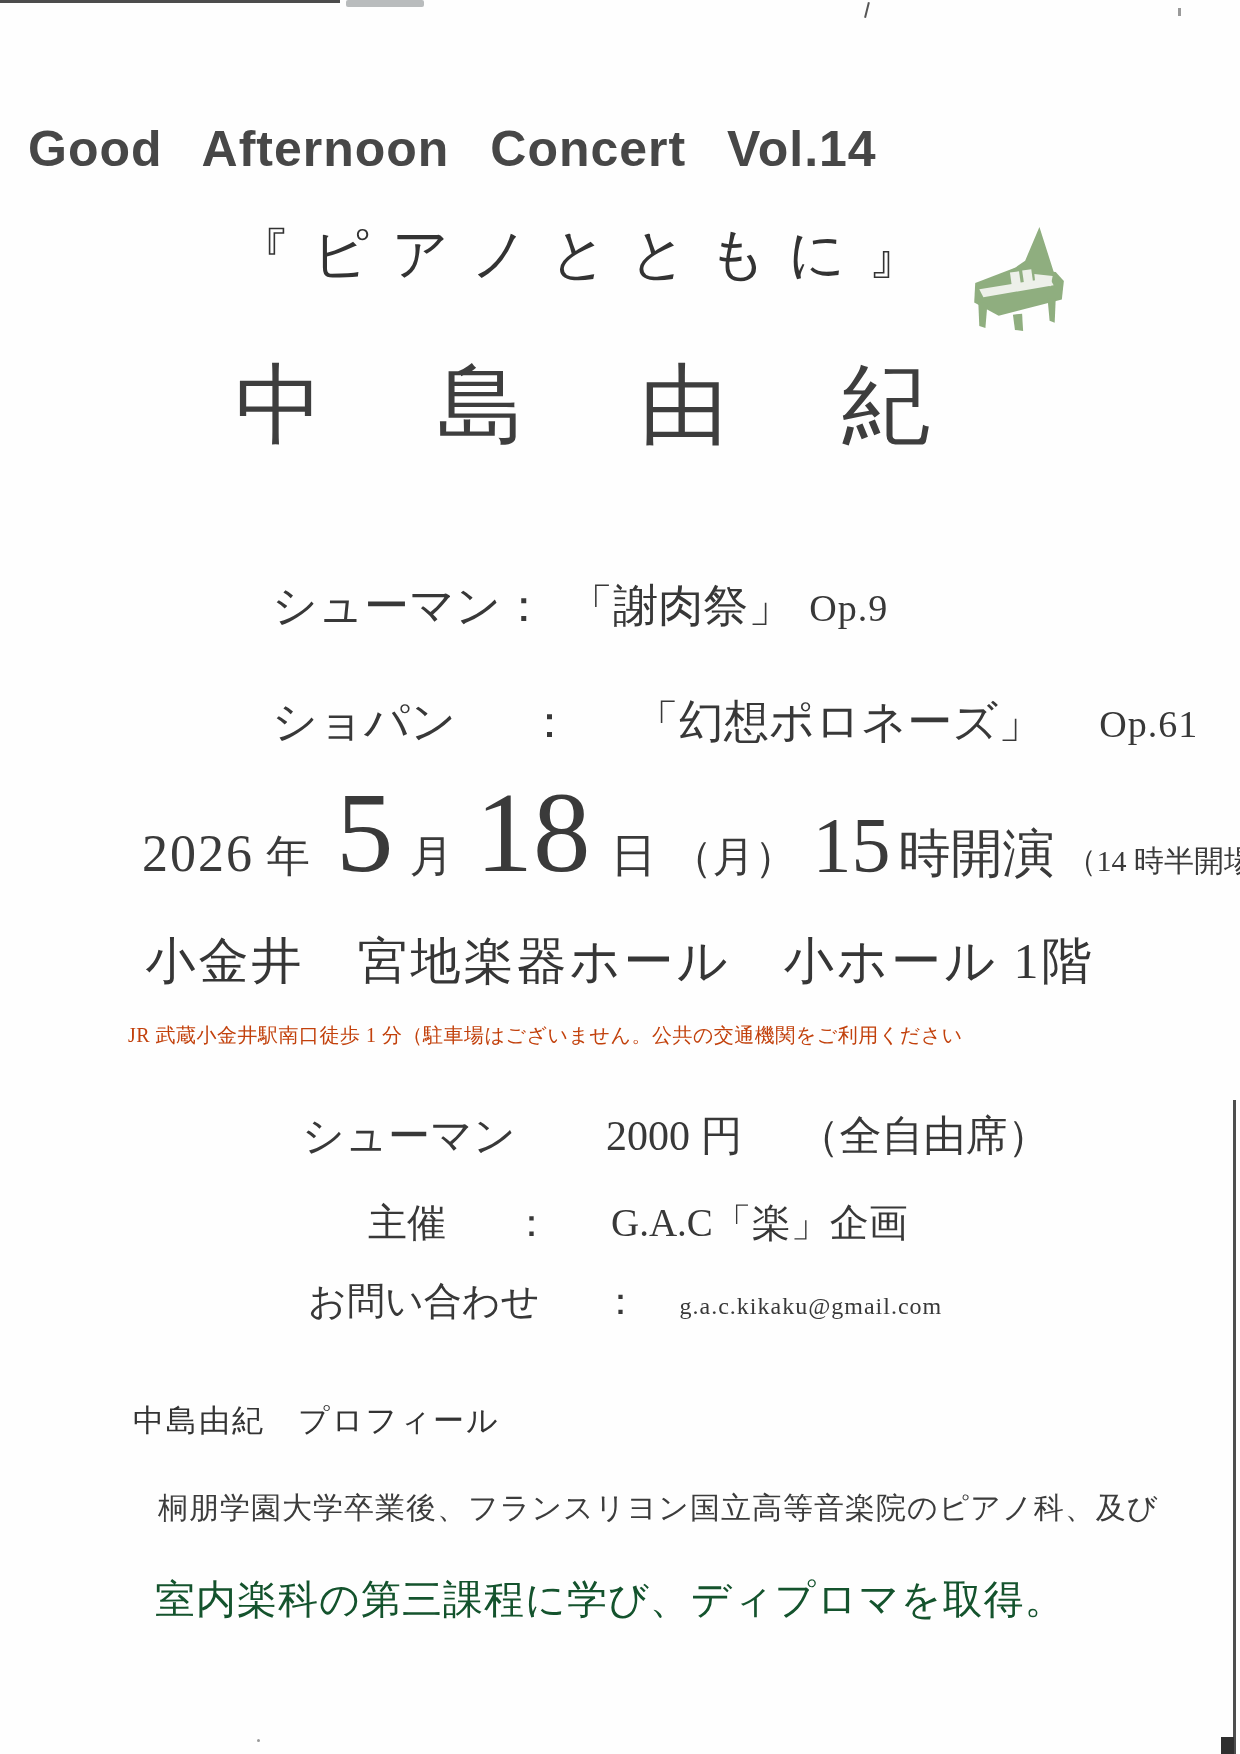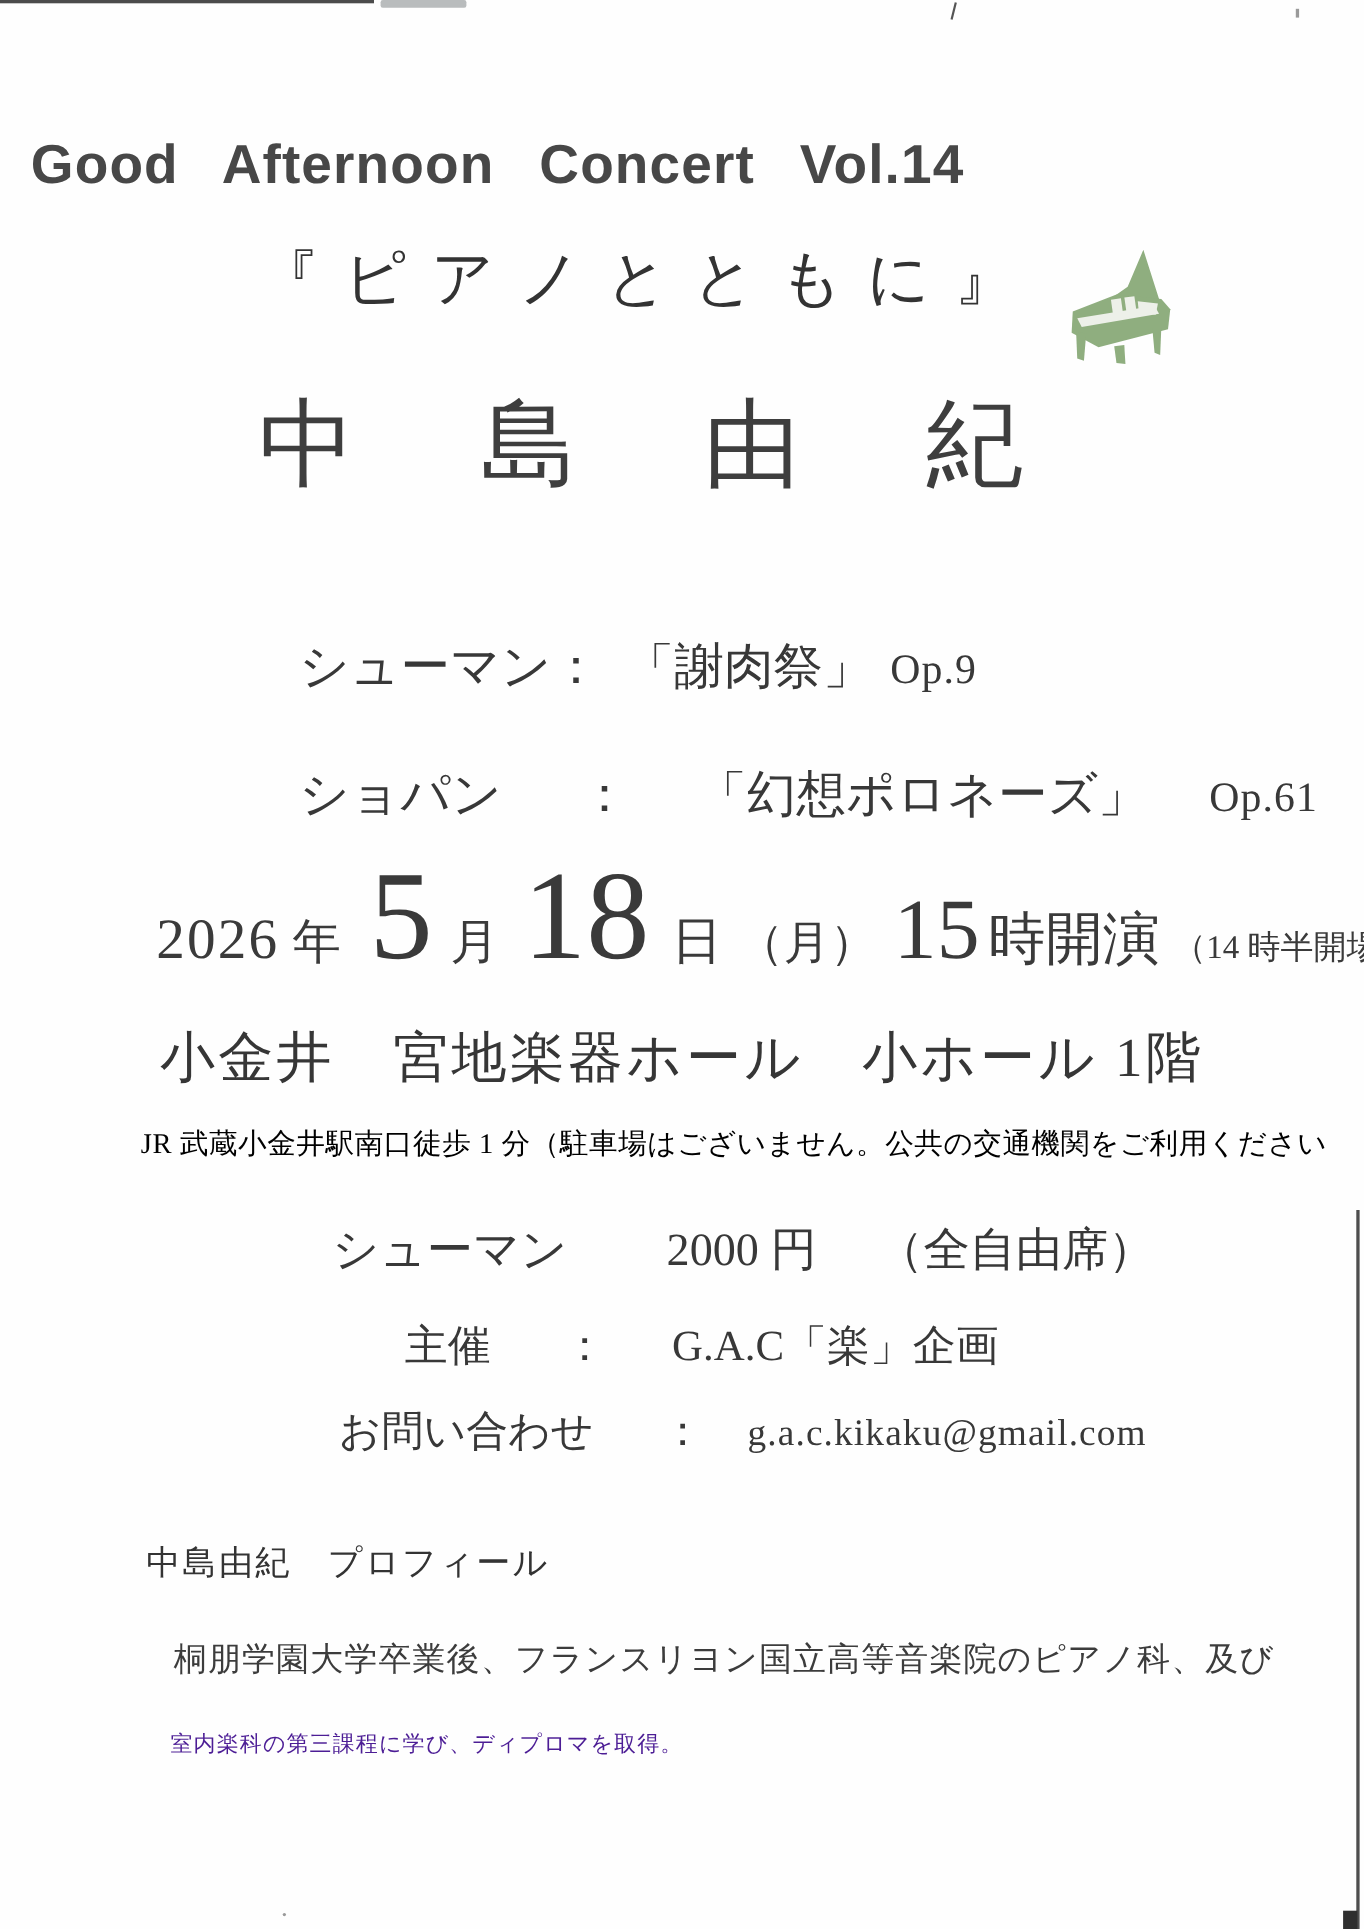--- a/index.html
+++ b/index.html
@@ -57,22 +57,22 @@
   .dt-time{font-size:78px;margin-left:16px;}
   .dt-time-u{font-size:52px;margin-left:8px;}
   .dt-doors{font-size:30px;margin-left:12px;}
 
   
   .venue{
     left:0;top:928px;width:1240px;text-align:center;
     font-size:50px;letter-spacing:3px;white-space:nowrap;color:#363636;
   }
   .access{
-    left:128px;top:1022px;font-size:26px;letter-spacing:0.5px;
-    white-space:nowrap;color:#000000;
+    left:128px;top:1022px;font-size:20px;letter-spacing:0.5px;
+    white-space:nowrap;color:#c2410c;
   }
 
   
   .ticket{
     left:302px;top:1108px;display:flex;align-items:baseline;
     font-size:42px;white-space:nowrap;color:#383838;
   }
   .ticket .price{margin-left:90px;}
   .ticket .seating{margin-left:55px;}
 
@@ -80,26 +80,26 @@
     left:368px;top:1196px;display:flex;align-items:baseline;
     font-size:39px;white-space:nowrap;color:#383838;
   }
   .organizer .colon{margin:0 60px 0 66px;}
 
   .contact{
     left:308px;top:1276px;display:flex;align-items:baseline;
     font-size:38px;white-space:nowrap;color:#383838;
   }
   .contact .colon{margin:0 40px 0 62px;}
-  .contact .value{font-size:34px;letter-spacing:1px;}
+  .contact .value{font-size:24px;letter-spacing:1px;}
 
   
   .profile-heading{left:133px;top:1400px;font-size:31px;letter-spacing:2px;color:#333;}
   .profile-line1{left:158px;top:1488px;font-size:30px;letter-spacing:1px;white-space:nowrap;color:#3c3c3c;}
-  .profile-line2{left:155px;top:1572px;font-size:20px;letter-spacing:1px;white-space:nowrap;color:#4c1d95;}
+  .profile-line2{left:155px;top:1572px;font-size:40px;letter-spacing:1px;white-space:nowrap;color:#14532d;}
 
   
   .art-top-line{left:0;top:0;width:340px;height:3px;background:#4c4c4c;}
   .art-smudge{left:346px;top:0;width:78px;height:7px;background:#b9bcbd;border-radius:2px;}
   .art-tick{left:866px;top:2px;width:2px;height:16px;background:#555;transform:rotate(14deg);}
   .art-dot-top{left:1178px;top:8px;width:3px;height:8px;background:#9a9a9a;}
   .art-right-line{left:1233px;top:1100px;width:3px;height:654px;background:#4e4e4e;}
   .art-corner{left:1221px;top:1737px;width:13px;height:17px;background:#2f2f2f;}
   .art-speck{left:257px;top:1739px;width:3px;height:3px;background:#9a9a9a;border-radius:50%;}
 </style>

